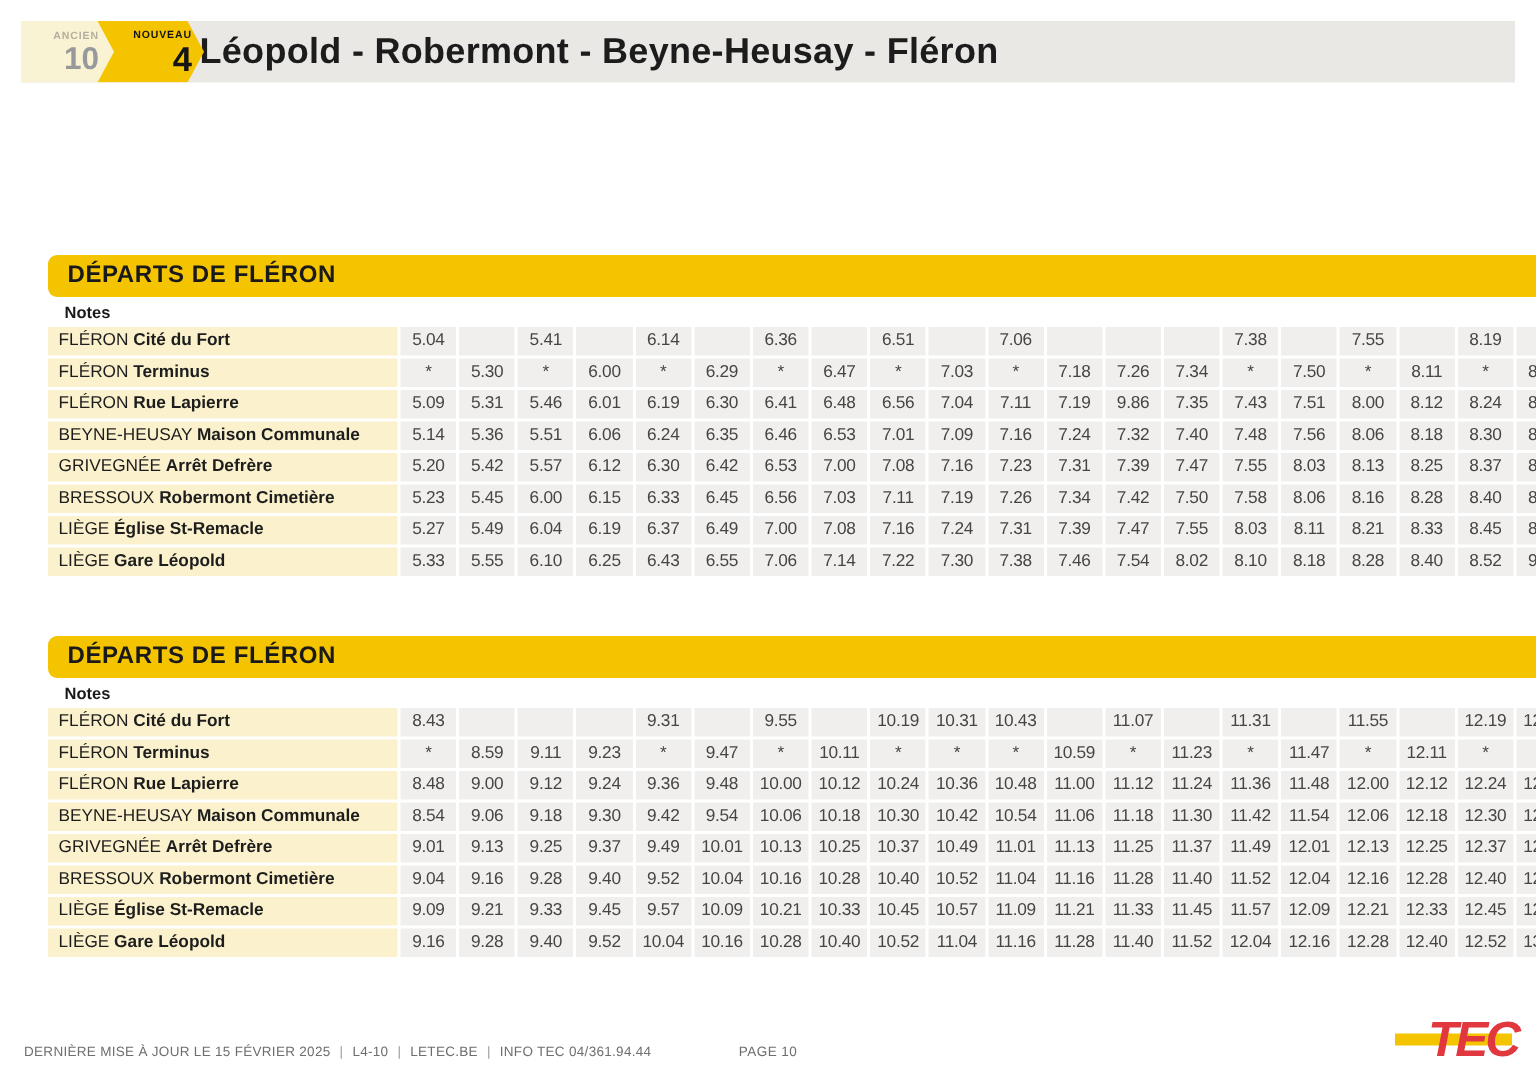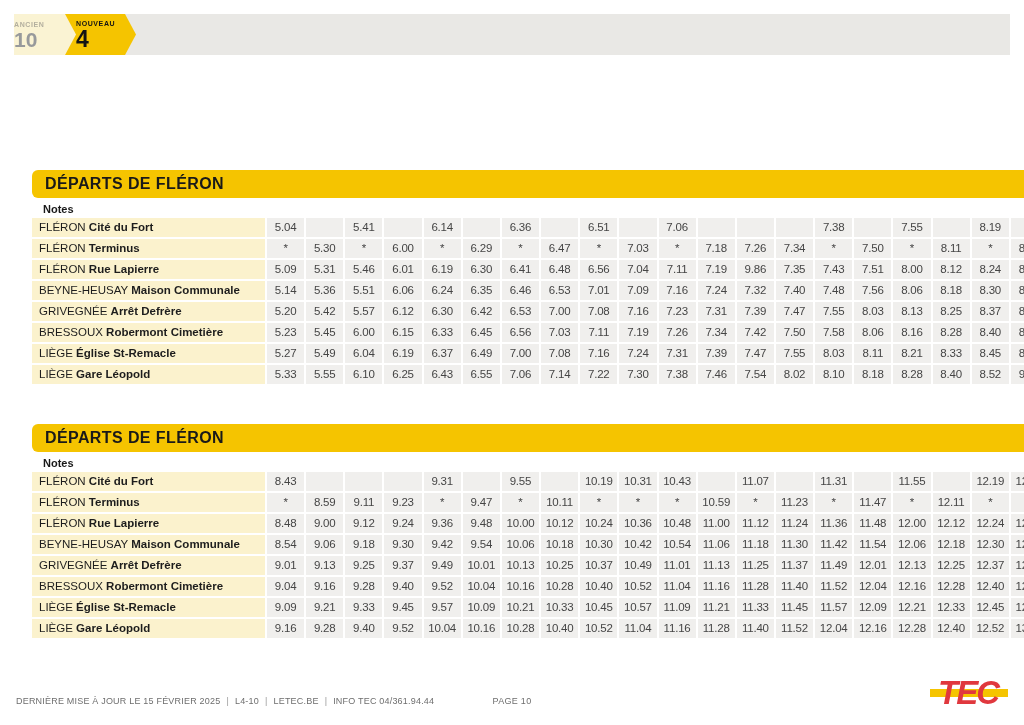--- a/index.html
+++ b/index.html
@@ -15,21 +15,21 @@
   body{
     width:1024px;height:725px;position:relative;overflow:hidden;
     background:#ffffff;color:#1c1c1c;
     font-family:"Liberation Sans",sans-serif;
   }
   
   .topbar{position:absolute;left:14px;top:14px;width:996px;height:41px;background:var(--bar);}
   .route-title{position:absolute;left:119px;top:0;height:41px;line-height:41px;margin:0;
     font-size:24px;font-weight:bold;letter-spacing:0.2px;white-space:nowrap;}
   .badge{position:absolute;top:0;height:41px;display:flex;flex-direction:column;
-    align-items:flex-start;justify-content:center;}
+    align-items:flex-end;justify-content:center;}
   .badge-old{left:0;width:62px;background:var(--oldbg);z-index:3;padding-right:10px;
     clip-path:polygon(0 0,calc(100% - 11px) 0,100% 50%,calc(100% - 11px) 100%,0 100%);}
   .badge-new{left:50px;width:72px;background:var(--yellow);z-index:2;padding-left:12px;padding-right:8px;
     clip-path:polygon(0 0,calc(100% - 11px) 0,100% 50%,calc(100% - 11px) 100%,0 100%);}
   .blabel{font-size:7px;font-weight:bold;letter-spacing:0.6px;line-height:9px;}
   .badge-old .blabel{color:#B3AF9E;}
   .badge-old .bnum{font-size:21px;font-weight:bold;color:#97999B;line-height:21px;}
   .badge-new .blabel{color:#141414;}
   .badge-new .bnum{font-size:23px;font-weight:bold;color:#141414;line-height:22px;}
   
@@ -48,35 +48,36 @@
   .cell.label{background:var(--pale);padding-left:7px;white-space:nowrap;overflow:hidden;color:#1d1d1d;}
   .cell.label .place{font-weight:normal;}
   .cell.label .stopname{font-weight:bold;margin-top:12px;}
   .cell.time{background:var(--cell);text-align:center;color:#454545;letter-spacing:-0.2px;}
   
   .footer-left{position:absolute;left:16px;top:696px;font-size:9px;color:#6E6E6E;letter-spacing:0.2px;white-space:nowrap;}
   .fsep{margin:0 6px;color:#9a9a9a;}
   .footer-page{position:absolute;left:50%;transform:translateX(-50%);top:696px;font-size:9px;color:#6E6E6E;letter-spacing:0.3px;}
   .tec-logo{position:absolute;right:16px;top:670px;width:78px;height:46px;}
   .tec-stripe{position:absolute;left:0;right:0;top:19px;height:8px;background:var(--yellow);}
-  .tec-text{position:absolute;left:8px;top:0;font-size:33px;font-weight:bold;font-style:italic;
+  .tec-text{position:absolute;left:22px;top:0;font-size:33px;font-weight:bold;font-style:italic;
     color:var(--red);letter-spacing:-2px;line-height:46px;}
 </style>
 </head>
 <body>
 
 <header class="topbar">
   <div class="badge badge-old">
     <span class="blabel">ANCIEN</span>
     <span class="bnum">10</span>
   </div>
   <div class="badge badge-new">
     <span class="blabel">NOUVEAU</span>
     <span class="bnum">4</span>
   </div>
+  <h1 class="route-title">Léopold - Robermont - Beyne-Heusay - Fléron</h1>
 </header>
 
 <div class="day-heading">
 </div>
 
 <section class="section section-1">
   <div class="tt-header">DÉPARTS DE FLÉRON</div>
   <div class="notes">Notes</div>
   <div class="grid">
       <div class="cell label"><span class="place">FLÉRON </span><span class="stopname">Cité du Fort</span></div>

